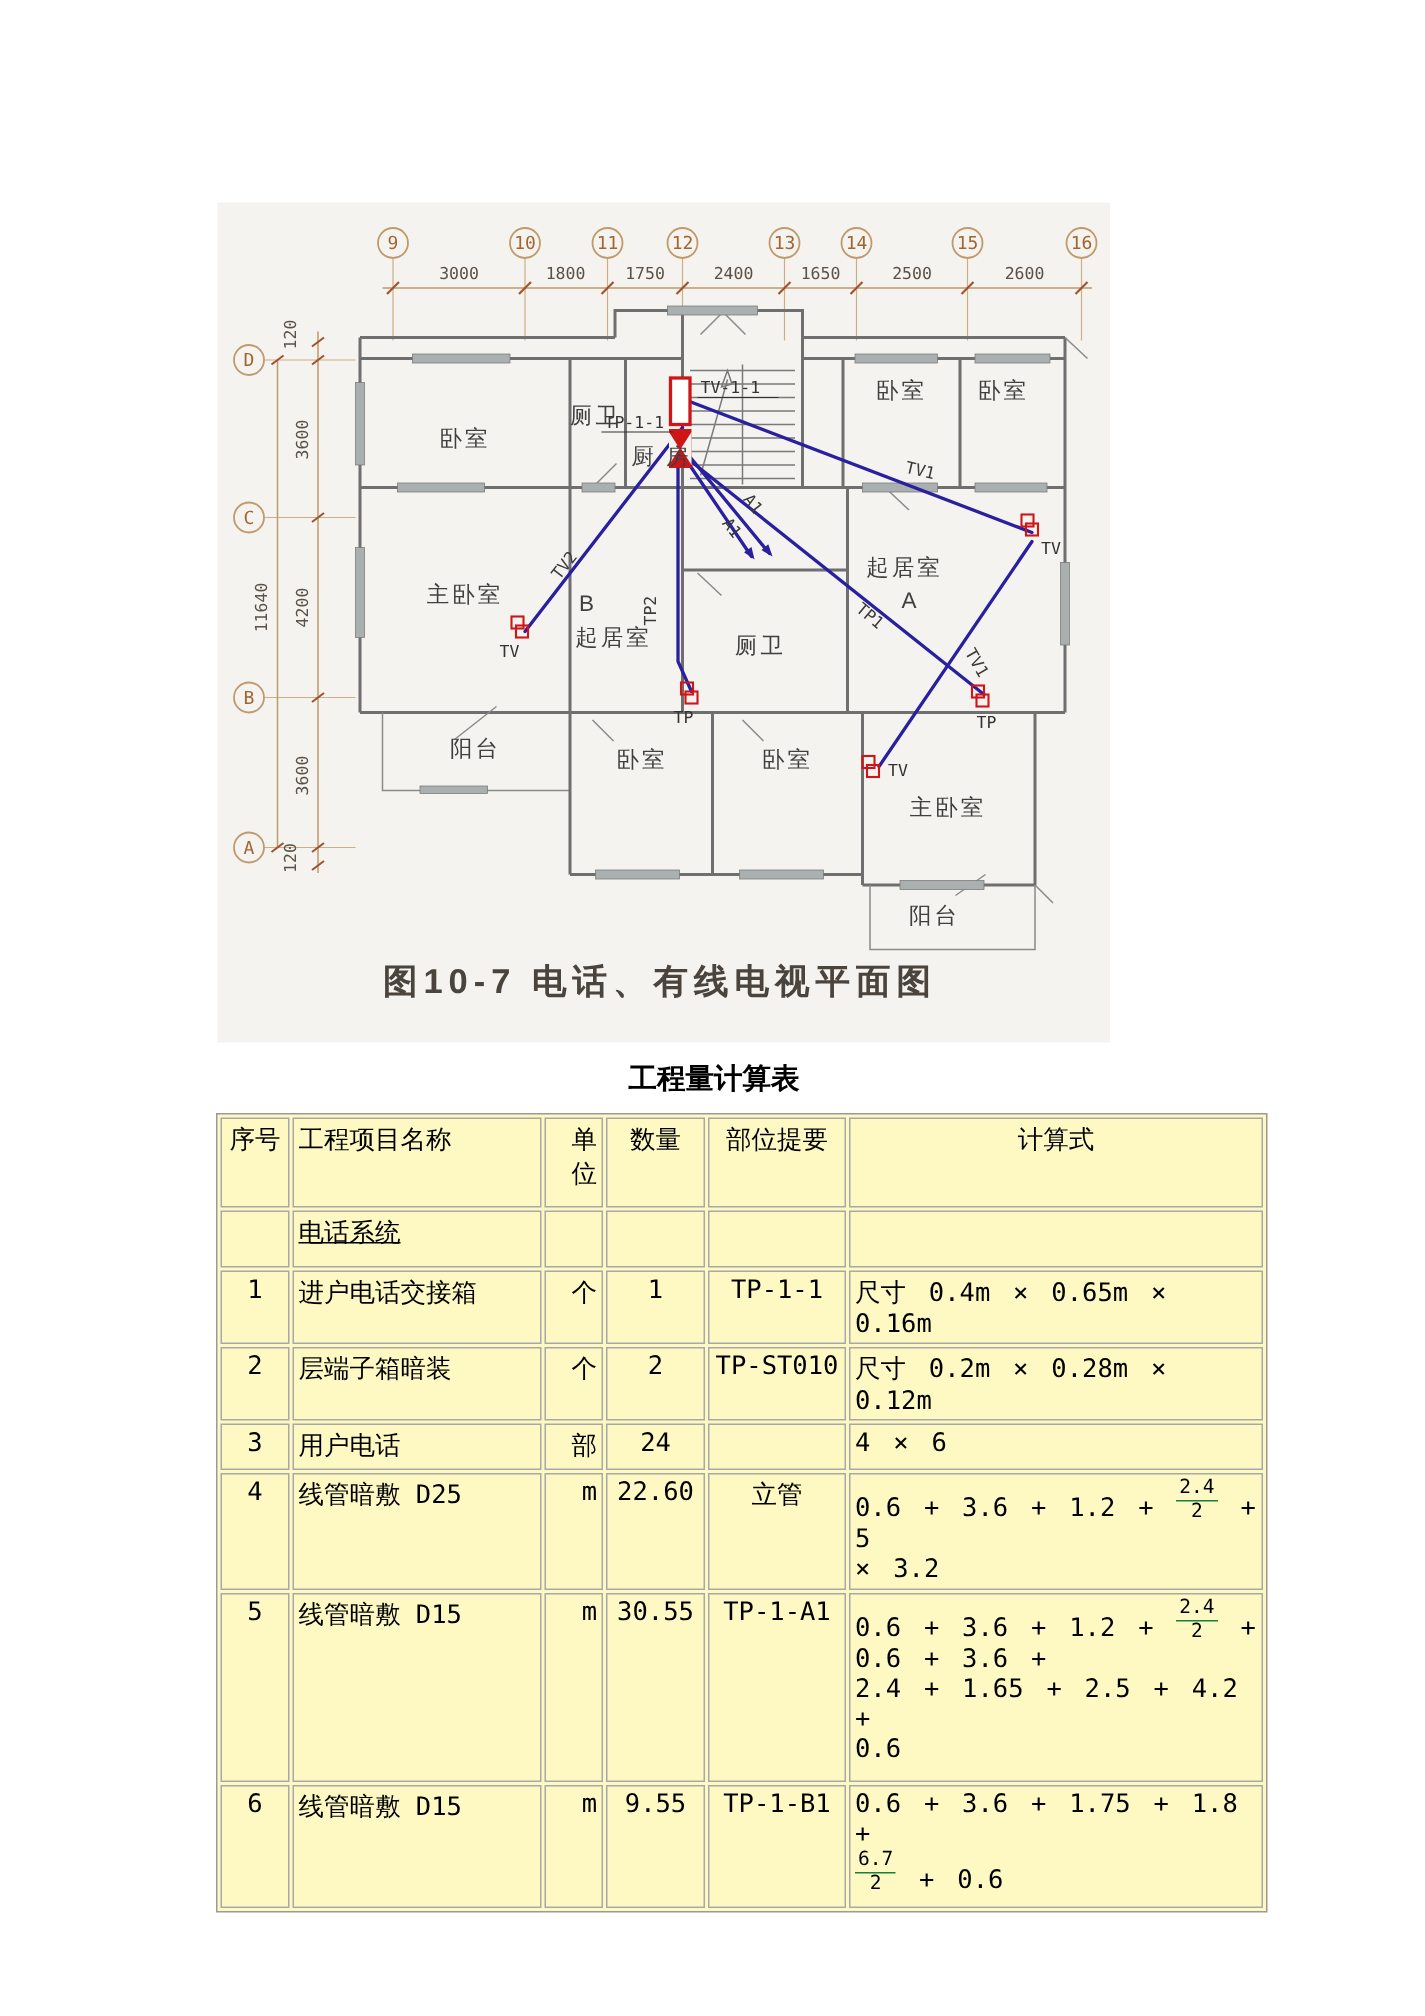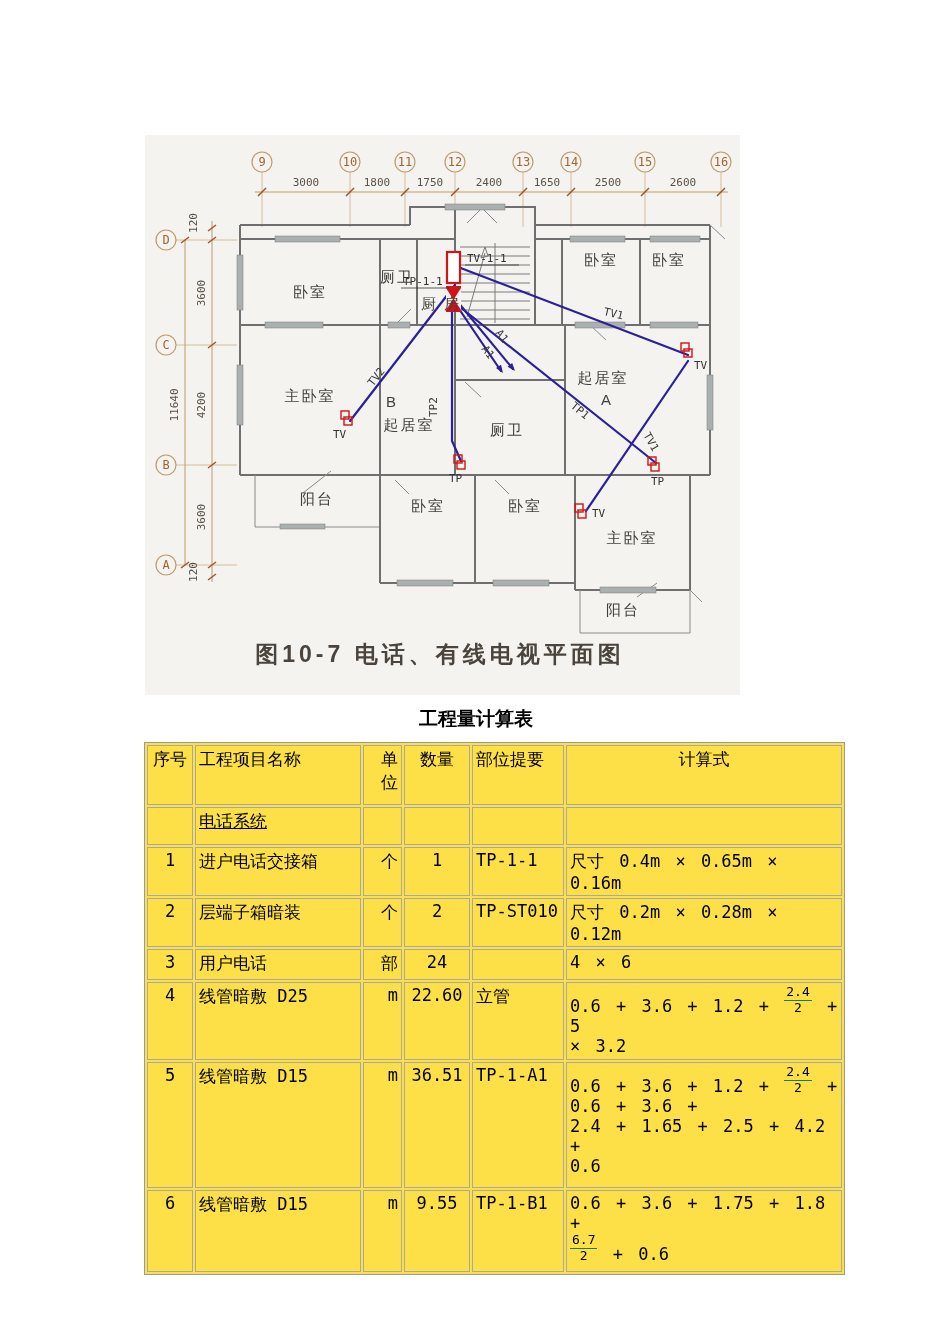--- a/index.html
+++ b/index.html
@@ -23,29 +23,29 @@
   .wire-arrow{fill:#2a1f9e;}
   .dev{stroke:#cf1518;stroke-width:1.4;fill:none;}
   .mono{fill:#333;font-size:11px;font-family:"DejaVu Sans Mono",monospace;}
   .wlabel{fill:#3a3a3a;font-size:11px;font-family:"DejaVu Sans Mono",monospace;}
   .caption{fill:#4a443c;font-size:23px;font-weight:bold;letter-spacing:4px;text-anchor:middle;}
   
   #table-title{position:absolute;left:144px;top:706px;width:664px;text-align:center;
                font-size:19px;font-weight:bold;color:#000;}
   #calc-table{position:absolute;left:144px;top:742px;width:664px;
               border-collapse:separate;border-spacing:2px;border:1px solid #9a9a9a;
-              background:#fde047;table-layout:fixed;
+              background:#fef9c3;table-layout:fixed;
               font-family:"DejaVu Sans Mono",monospace;font-size:17px;color:#000;}
   #calc-table td,#calc-table th{border:1px solid #a8a8a8;padding:2px 3px;vertical-align:top;
               font-weight:normal;overflow:hidden;}
   .c-no{width:38px;text-align:center;}
   .c-name{width:158px;text-align:left;}
   .c-unit{width:31px;text-align:right;}
   .c-qty{width:58px;text-align:center;}
-  .c-loc{width:84px;text-align:left;}
+  .c-loc{width:84px;text-align:center;}
   .c-formula{width:268px;text-align:left;word-spacing:5px;}
   tr.h-header td{height:54px;}
   tr.h-header .c-formula{text-align:center;word-spacing:0;}
   tr.h-sys td{height:32px;text-decoration:underline;}
   tr.h-s td{height:25px;}
   tr.h-r4 td{height:72px;}
   tr.h-r5 td{height:120px;}
   tr.h-r6 td{height:76px;}
   .frac{display:inline-block;text-align:center;font-size:13px;line-height:1.15;
         vertical-align:baseline;word-spacing:0;}
@@ -311,21 +311,21 @@
         <td class="c-name">线管暗敷 D25</td>
         <td class="c-unit">m</td>
         <td class="c-qty">22.60</td>
         <td class="c-loc">立管</td>
         <td class="c-formula">0.6 + 3.6 + 1.2 + <span class="frac"><span class="num">2.4</span><span class="den">2</span></span> + 5<br>× 3.2</td>
       </tr>
       <tr class="h-r5">
         <td class="c-no">5</td>
         <td class="c-name">线管暗敷 D15</td>
         <td class="c-unit">m</td>
-        <td class="c-qty">36.51</td>
+        <td class="c-qty">30.55</td>
         <td class="c-loc">TP-1-A1</td>
         <td class="c-formula">0.6 + 3.6 + 1.2 + <span class="frac"><span class="num">2.4</span><span class="den">2</span></span> +<br>0.6 + 3.6 +<br>2.4 + 1.65 + 2.5 + 4.2 +<br>0.6</td>
       </tr>
       <tr class="h-r6">
         <td class="c-no">6</td>
         <td class="c-name">线管暗敷 D15</td>
         <td class="c-unit">m</td>
         <td class="c-qty">9.55</td>
         <td class="c-loc">TP-1-B1</td>
         <td class="c-formula">0.6 + 3.6 + 1.75 + 1.8 +<br><span class="frac"><span class="num">6.7</span><span class="den">2</span></span> + 0.6</td>

